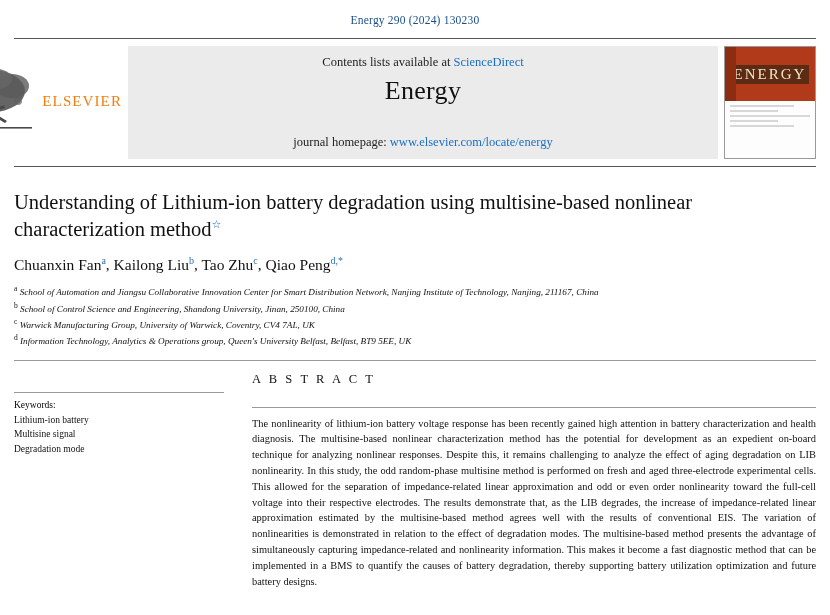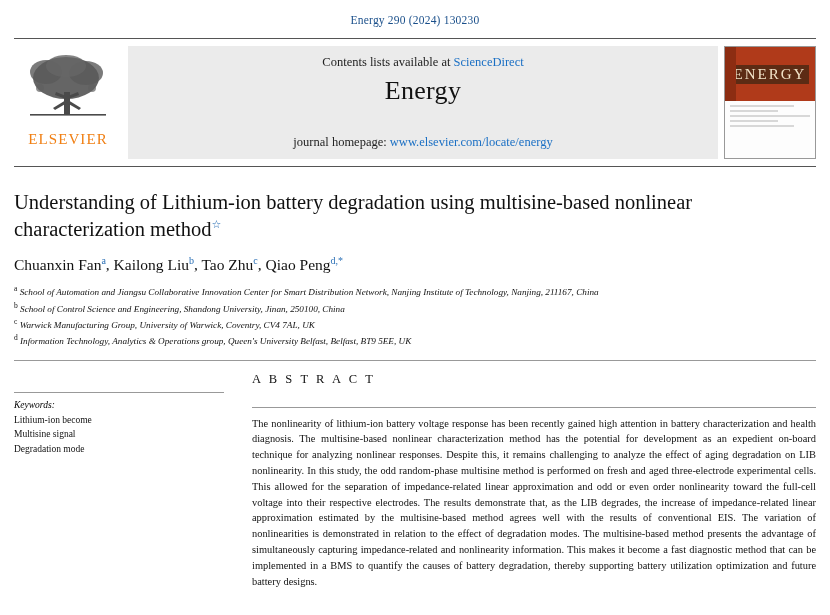--- a/index.html
+++ b/index.html
@@ -39,22 +39,21 @@
     padding: 7px 0 7px 0;
     display: flex;
     align-items: stretch;
     height: 113px;
     box-sizing: content-box;
   }
   .elsevier-block {
     width: 108px;
     flex: 0 0 108px;
     display: flex;
-    flex-direction: column;
-    justify-content: flex-start;
+    justify-content: flex-end;
     align-items: center;
     padding: 2px 0 2px 0;
   }
   .tree-svg { display:block; }
   .elsevier-word {
     font-family: "Liberation Serif", serif;
     color: #f07f13;
     font-size: 15px;
     letter-spacing: 1.1px;
     font-weight: normal;
@@ -202,21 +201,20 @@
     letter-spacing: 2.6px;
     color: #111;
     font-family: "Liberation Serif", serif;
   }
   .kw-rule {
     border-top: 1px solid #999;
     margin: 20px 0 7px 0;
   }
   .kw-label {
     font-size: 9.5px;
-    font-style: italic;
     margin-bottom: 3px;
   }
   .kw-list {
     font-size: 9.5px;
     line-height: 1.55;
     color: #111;
   }
   .abs-rule {
     border-top: 1px solid #999;
     margin: 20px 0 8px 0;
@@ -302,21 +300,21 @@
   </div>
 
   <div class="rule-thin"></div>
 
   <div class="cols">
 
     <div class="col-info">
       <div class="kw-rule"></div>
       <div class="kw-label">Keywords:</div>
       <div class="kw-list">
-        <div>Lithium-ion become</div>
+        <div>Lithium-ion battery</div>
         <div>Multisine signal</div>
         <div>Degradation mode</div>
       </div>
     </div>
 
     <div class="col-abstract">
       <div class="section-head">A B S T R A C T</div>
       <div class="abs-rule"></div>
       <div class="abstract-text">The nonlinearity of lithium-ion battery voltage response has been recently gained high attention in battery characterization and health diagnosis. The multisine-based nonlinear characterization method has the potential for development as an expedient on-board technique for analyzing nonlinear responses. Despite this, it remains challenging to analyze the effect of aging degradation on LIB nonlinearity. In this study, the odd random-phase multisine method is performed on fresh and aged three-electrode experimental cells. This allowed for the separation of impedance-related linear approximation and odd or even order nonlinearity toward the full-cell voltage into their respective electrodes. The results demonstrate that, as the LIB degrades, the increase of impedance-related linear approximation estimated by the multisine-based method agrees well with the results of conventional EIS. The variation of nonlinearities is demonstrated in relation to the effect of degradation modes. The multisine-based method presents the advantage of simultaneously capturing impedance-related and nonlinearity information. This makes it become a fast diagnostic method that can be implemented in a BMS to quantify the causes of battery degradation, thereby supporting battery utilization optimization and future battery designs.</div>
     </div>

